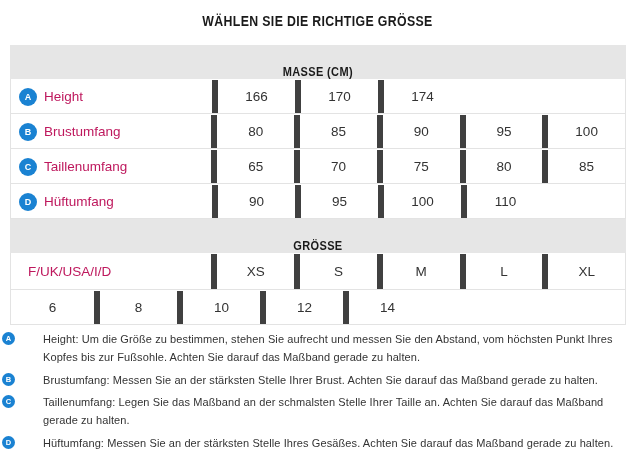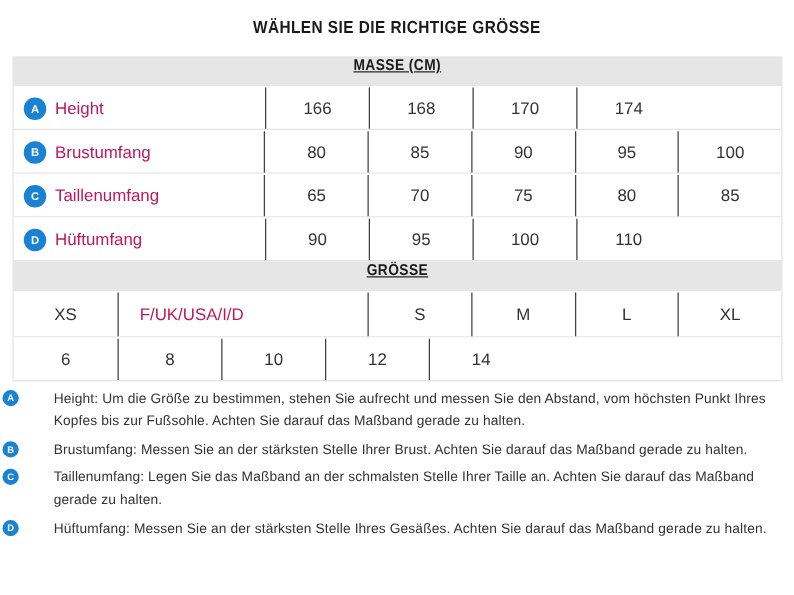--- a/index.html
+++ b/index.html
@@ -19,23 +19,23 @@
     font-weight: 700;
     color: #1a1a1a;
     letter-spacing: 0.4px;
     transform: scaleX(0.88);
     margin-bottom: 16px;
   }
 
   
   .size-table { margin: 0 9px 0 10px; width: 616px; }
   .section-header {
-    height: 24px;
+    height: 34px;
     background: #e6e6e6;
-    display: flex; align-items: flex-start; justify-content: center; text-decoration: underline;
+    display: flex; align-items: flex-end; justify-content: center;
   }
   .section-header .cond {
     font-size: 12.5px; font-weight: 700; color: #1a1a1a;
     letter-spacing: 0.4px;
     display: inline-block; transform: scaleX(0.88);
   }
   .t-rows {
     border-left: 1px solid #e3e3e3;
     border-right: 1px solid #e3e3e3;
   }
@@ -43,21 +43,21 @@
     display: flex;
     height: 35px;
     border-bottom: 1px solid #e3e3e3;
     border-top: 1px solid #ffffff;
   }
   .sizes .t-row:first-child { height: 37px; }
   .t-cell {
     display: flex; align-items: center;
     font-size: 13.5px; color: #333333;
   }
-  .t-cell + .t-cell { border-left: 1px solid #404040; text-align: center; }
+  .t-cell + .t-cell { border-left: 6px solid #404040; text-align: center; }
   .label-cell { width: 201px; padding-left: 17px; }
   .label-cell.with-badge { padding-left: 8px; }
   .val-cell { width: 83px; justify-content: center; }
   .row-label { color: #be185d; }
 
   
   .badge {
     display: inline-flex; align-items: center; justify-content: center;
     width: 18px; height: 18px; border-radius: 50%;
     background: #1a82d2; color: #ffffff;
@@ -95,21 +95,20 @@
       <span class="cond">MASSE (CM)</span>
     </div>
     <div class="t-rows">
 
       <div class="t-row">
         <div class="t-cell label-cell with-badge">
           <span class="badge">A</span>
           <span class="row-label">Height</span>
         </div>
         <div class="t-cell val-cell">166</div>
-        <div class="t-cell val-cell">168</div>
         <div class="t-cell val-cell">170</div>
         <div class="t-cell val-cell">174</div>
       </div>
 
       <div class="t-row">
         <div class="t-cell label-cell with-badge">
           <span class="badge">B</span>
           <span class="row-label">Brustumfang</span>
         </div>
         <div class="t-cell val-cell">80</div>
@@ -143,24 +142,24 @@
       </div>
 
     </div>
 
     <div class="section-header">
       <span class="cond">GRÖSSE</span>
     </div>
     <div class="t-rows sizes">
 
       <div class="t-row">
-        <div class="t-cell val-cell">XS</div>
         <div class="t-cell label-cell">
           <span class="row-label">F/UK/USA/I/D</span>
         </div>
+        <div class="t-cell val-cell">XS</div>
         <div class="t-cell val-cell">S</div>
         <div class="t-cell val-cell">M</div>
         <div class="t-cell val-cell">L</div>
         <div class="t-cell val-cell">XL</div>
       </div>
 
       <div class="t-row">
         <div class="t-cell val-cell">6</div>
         <div class="t-cell val-cell">8</div>
         <div class="t-cell val-cell">10</div>

